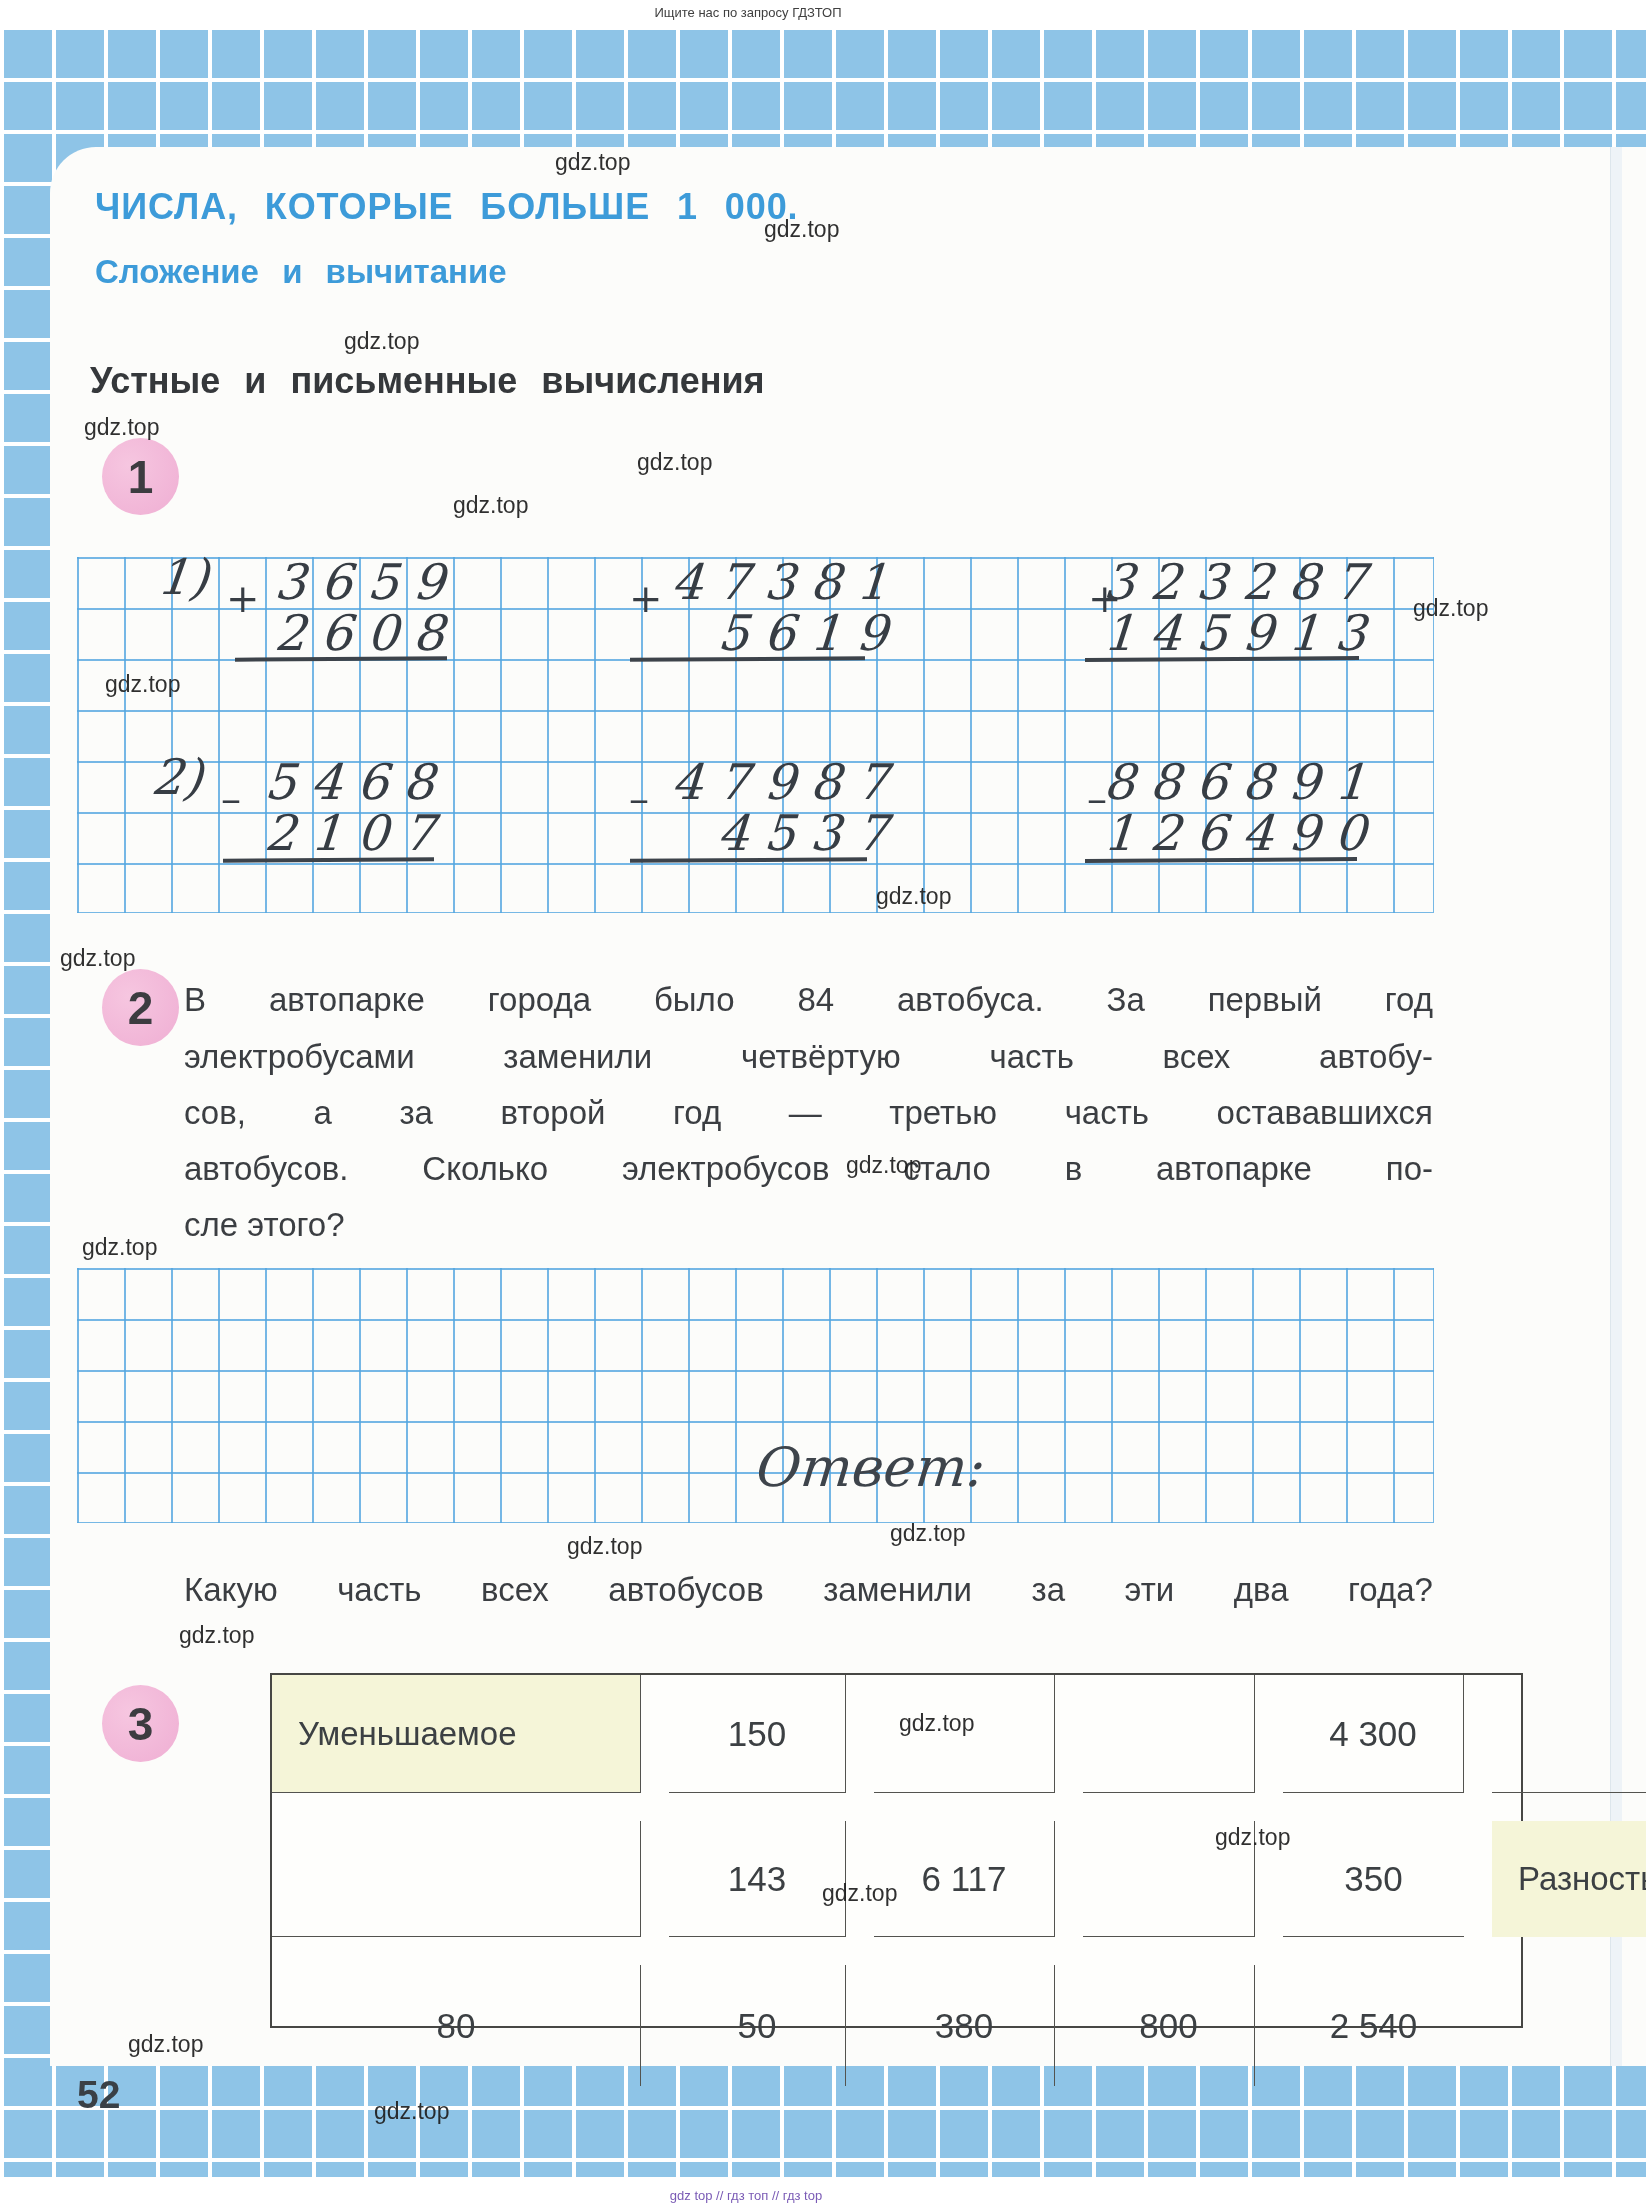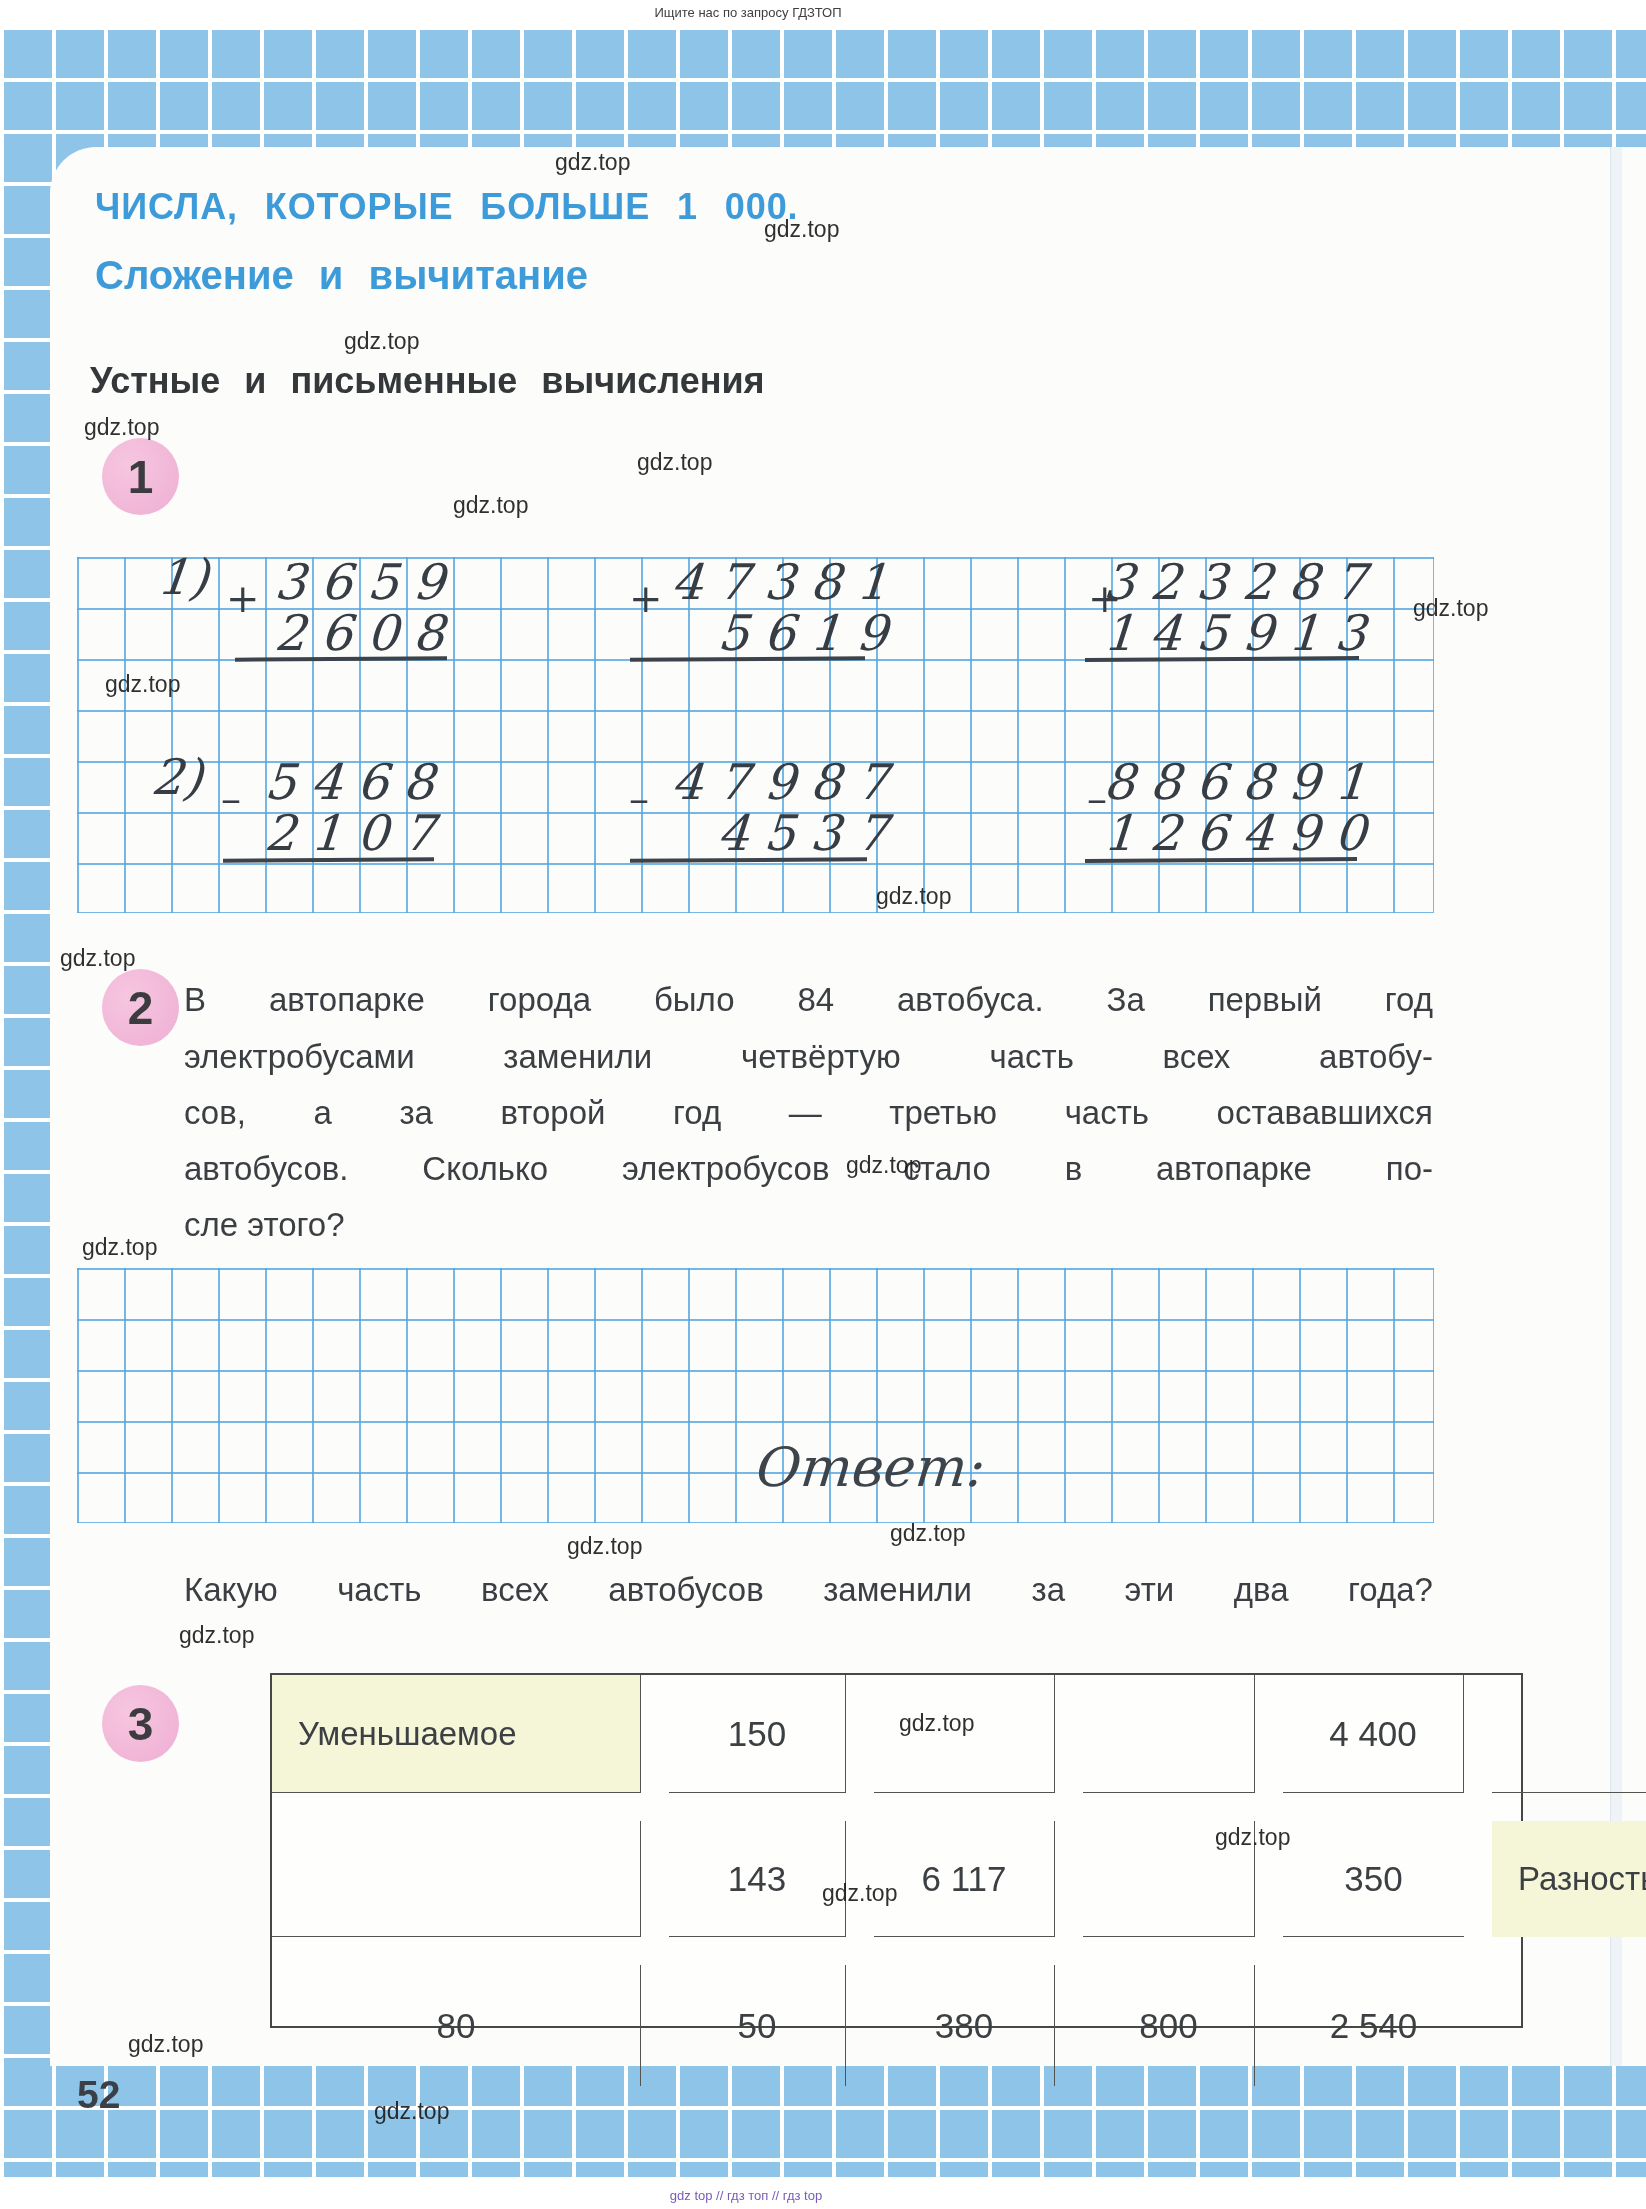--- a/index.html
+++ b/index.html
@@ -21,21 +21,21 @@
         background:#eef3f7;border-left:1.8px solid #dde6ec;}
 
   .banner{position:absolute;left:0;top:5.3px;width:1496px;text-align:center;
         font-size:13px;letter-spacing:0px;color:#404040;}
   .footer{position:absolute;left:0;top:2188px;width:1492px;text-align:center;
         font-size:13px;color:#7a5bb5;}
   .pagenum{position:absolute;left:77px;top:2073px;font-size:39px;font-weight:bold;color:#3a4046;}
 
   .title1{position:absolute;left:95px;top:186px;margin:0;font-size:36px;font-weight:bold;
         letter-spacing:0.9px;word-spacing:16px;color:var(--accent,#3d9bd9);}
-  .title2{position:absolute;left:95px;top:253px;margin:0;font-size:40px;font-weight:bold;
+  .title2{position:absolute;left:95px;top:253px;margin:0;font-size:33px;font-weight:bold;
         word-spacing:14px;color:var(--accent,#3d9bd9);}
   .heading{position:absolute;left:90px;top:360px;margin:0;font-size:36px;font-weight:bold;
         word-spacing:14px;color:#35383b;}
 
   .badge{position:absolute;left:102px;width:77px;height:77px;border-radius:50%;
         background:radial-gradient(circle at 35% 35%, #f6c6e0, var(--badge-pink,#efaed3));
         display:flex;align-items:center;justify-content:center;}
   .badge span{font-size:46px;font-weight:bold;color:#3c3c40;}
 
   .grid{position:absolute;left:77px;width:1356px;
@@ -188,21 +188,21 @@
       <span>эти</span>
       <span>два</span>
       <span>года?</span>
     </div>
 
   <div id="task3-table">
       <div class="cell lbl">Уменьшаемое</div>
       <div class="cell">150</div>
       <div class="cell"></div>
       <div class="cell"></div>
-      <div class="cell">4 400</div>
+      <div class="cell">4 300</div>
       <div class="cell lastcol"></div>
       <div class="cell"></div>
       <div class="cell">143</div>
       <div class="cell">6 117</div>
       <div class="cell"></div>
       <div class="cell lastcol">350</div>
       <div class="cell lbl lastrow">Разность</div>
       <div class="cell lastrow">80</div>
       <div class="cell lastrow">50</div>
       <div class="cell lastrow">380</div>

